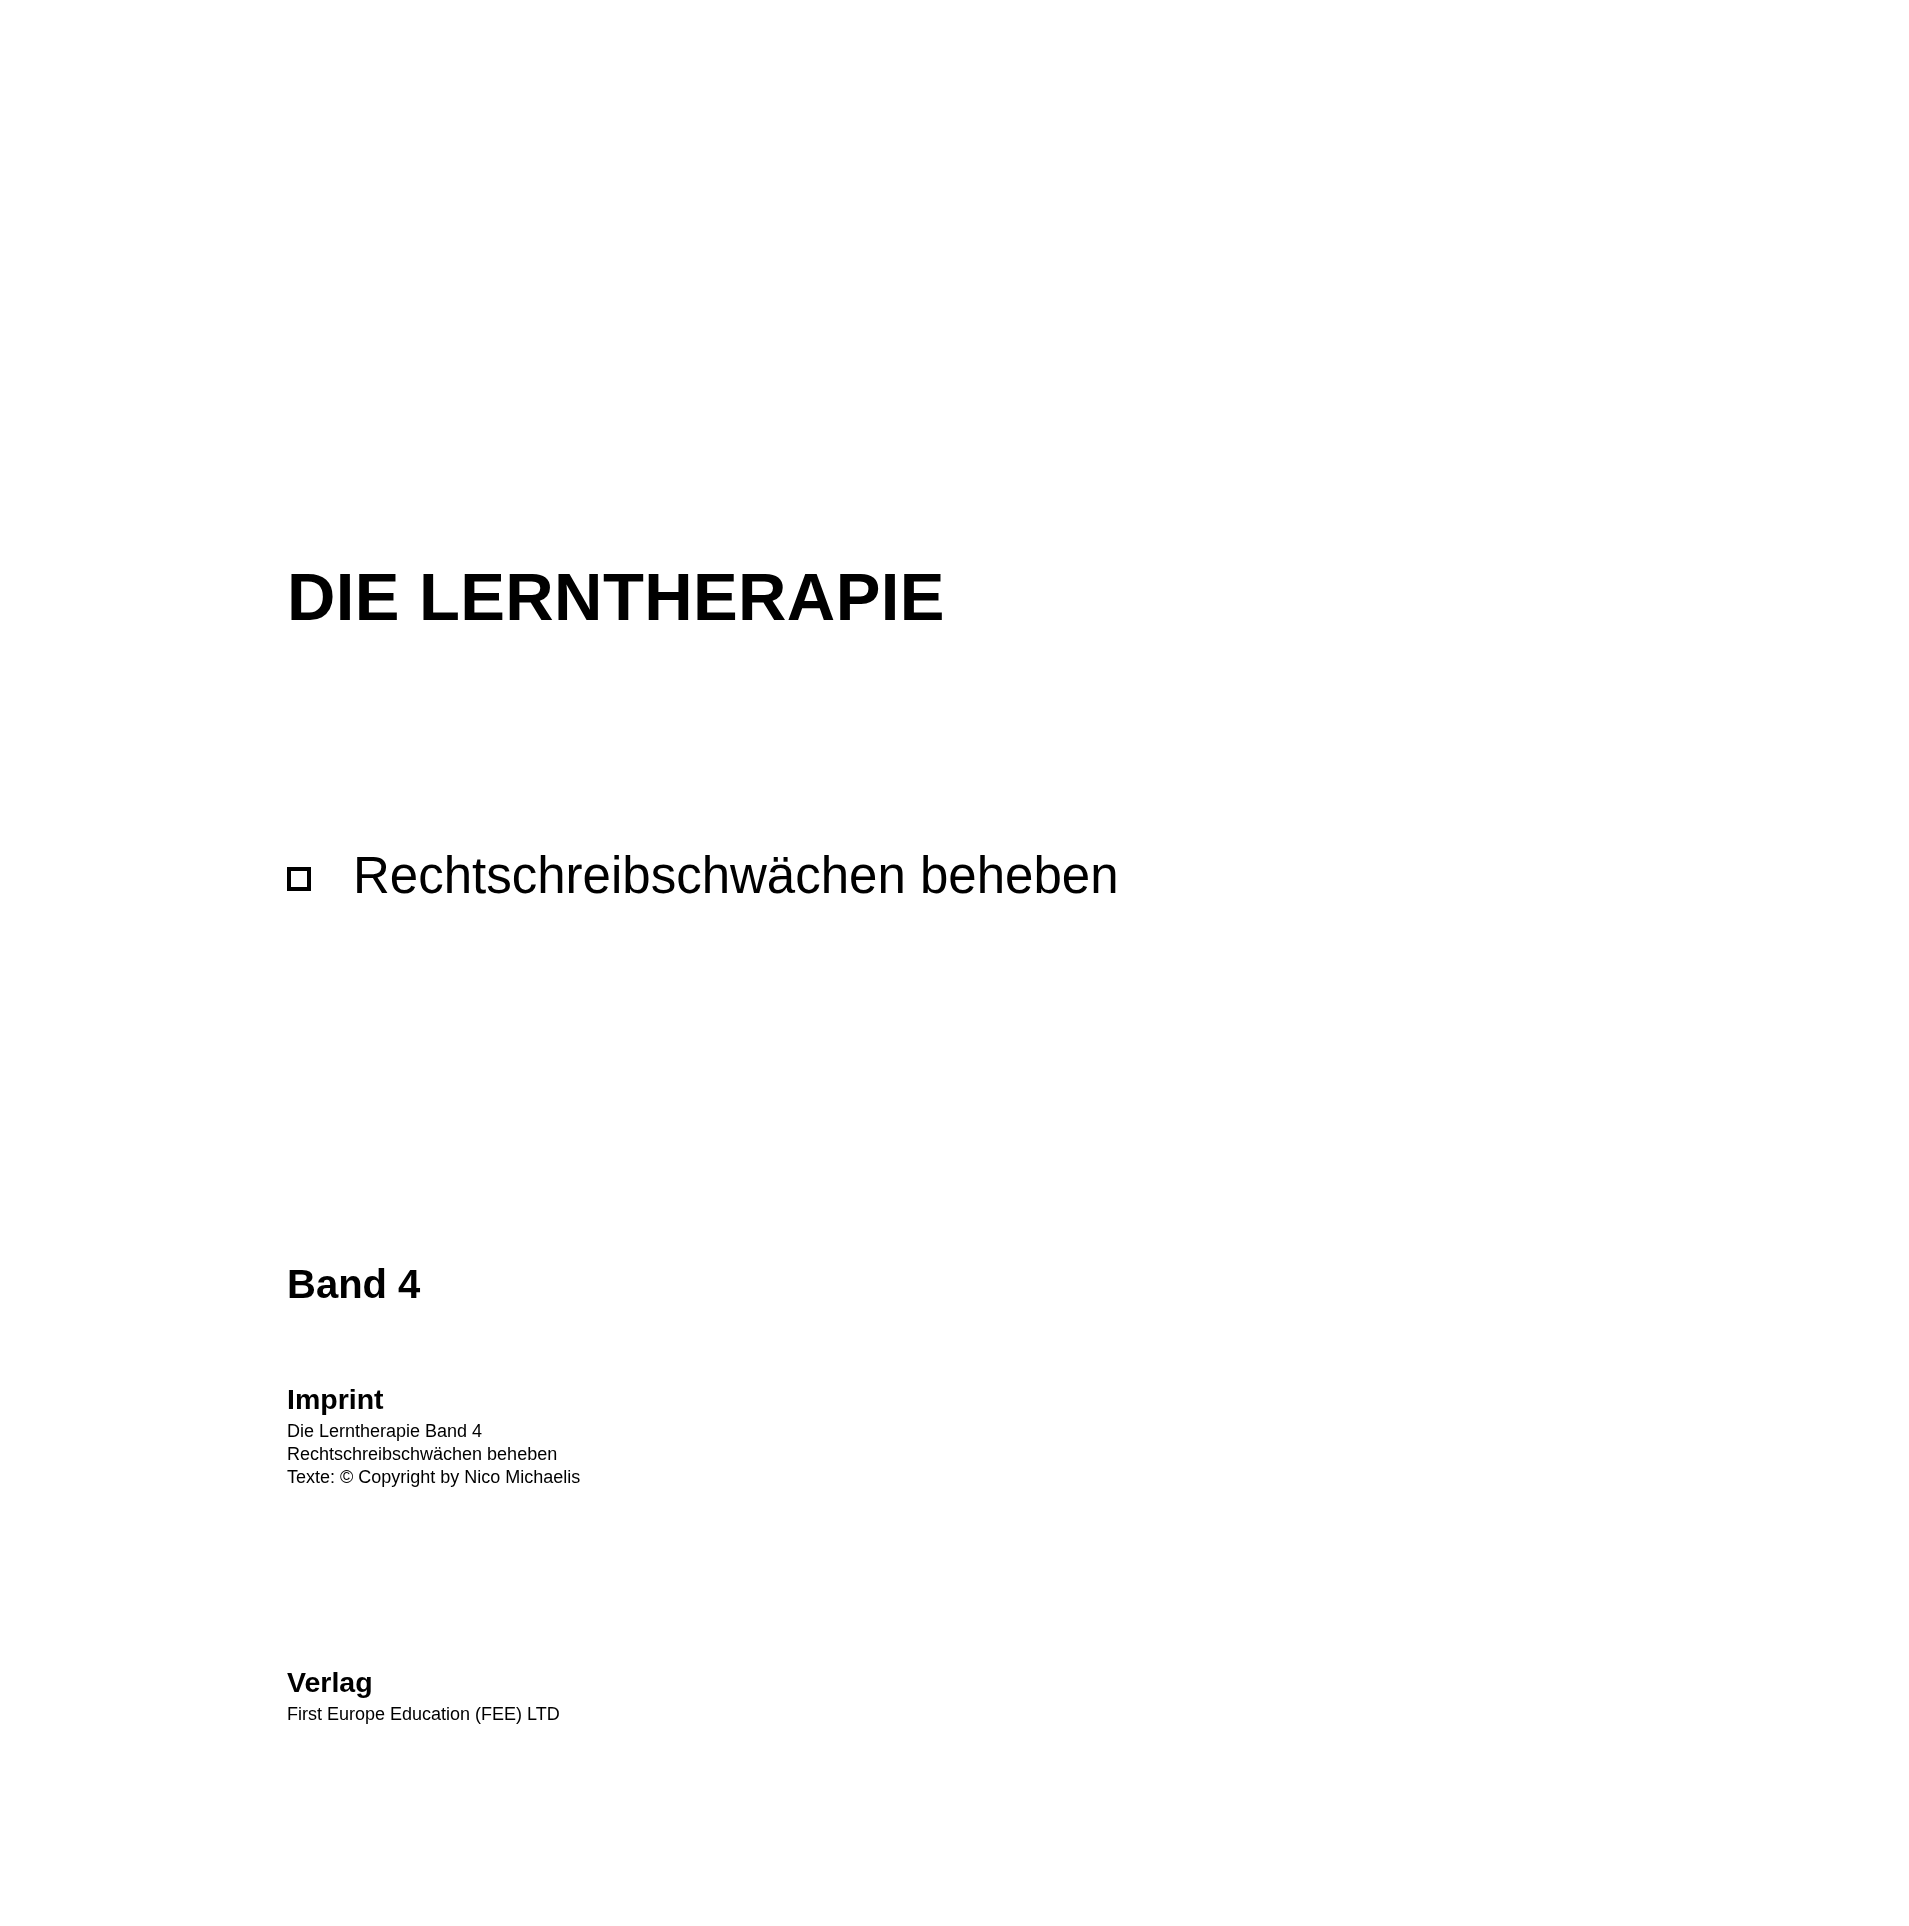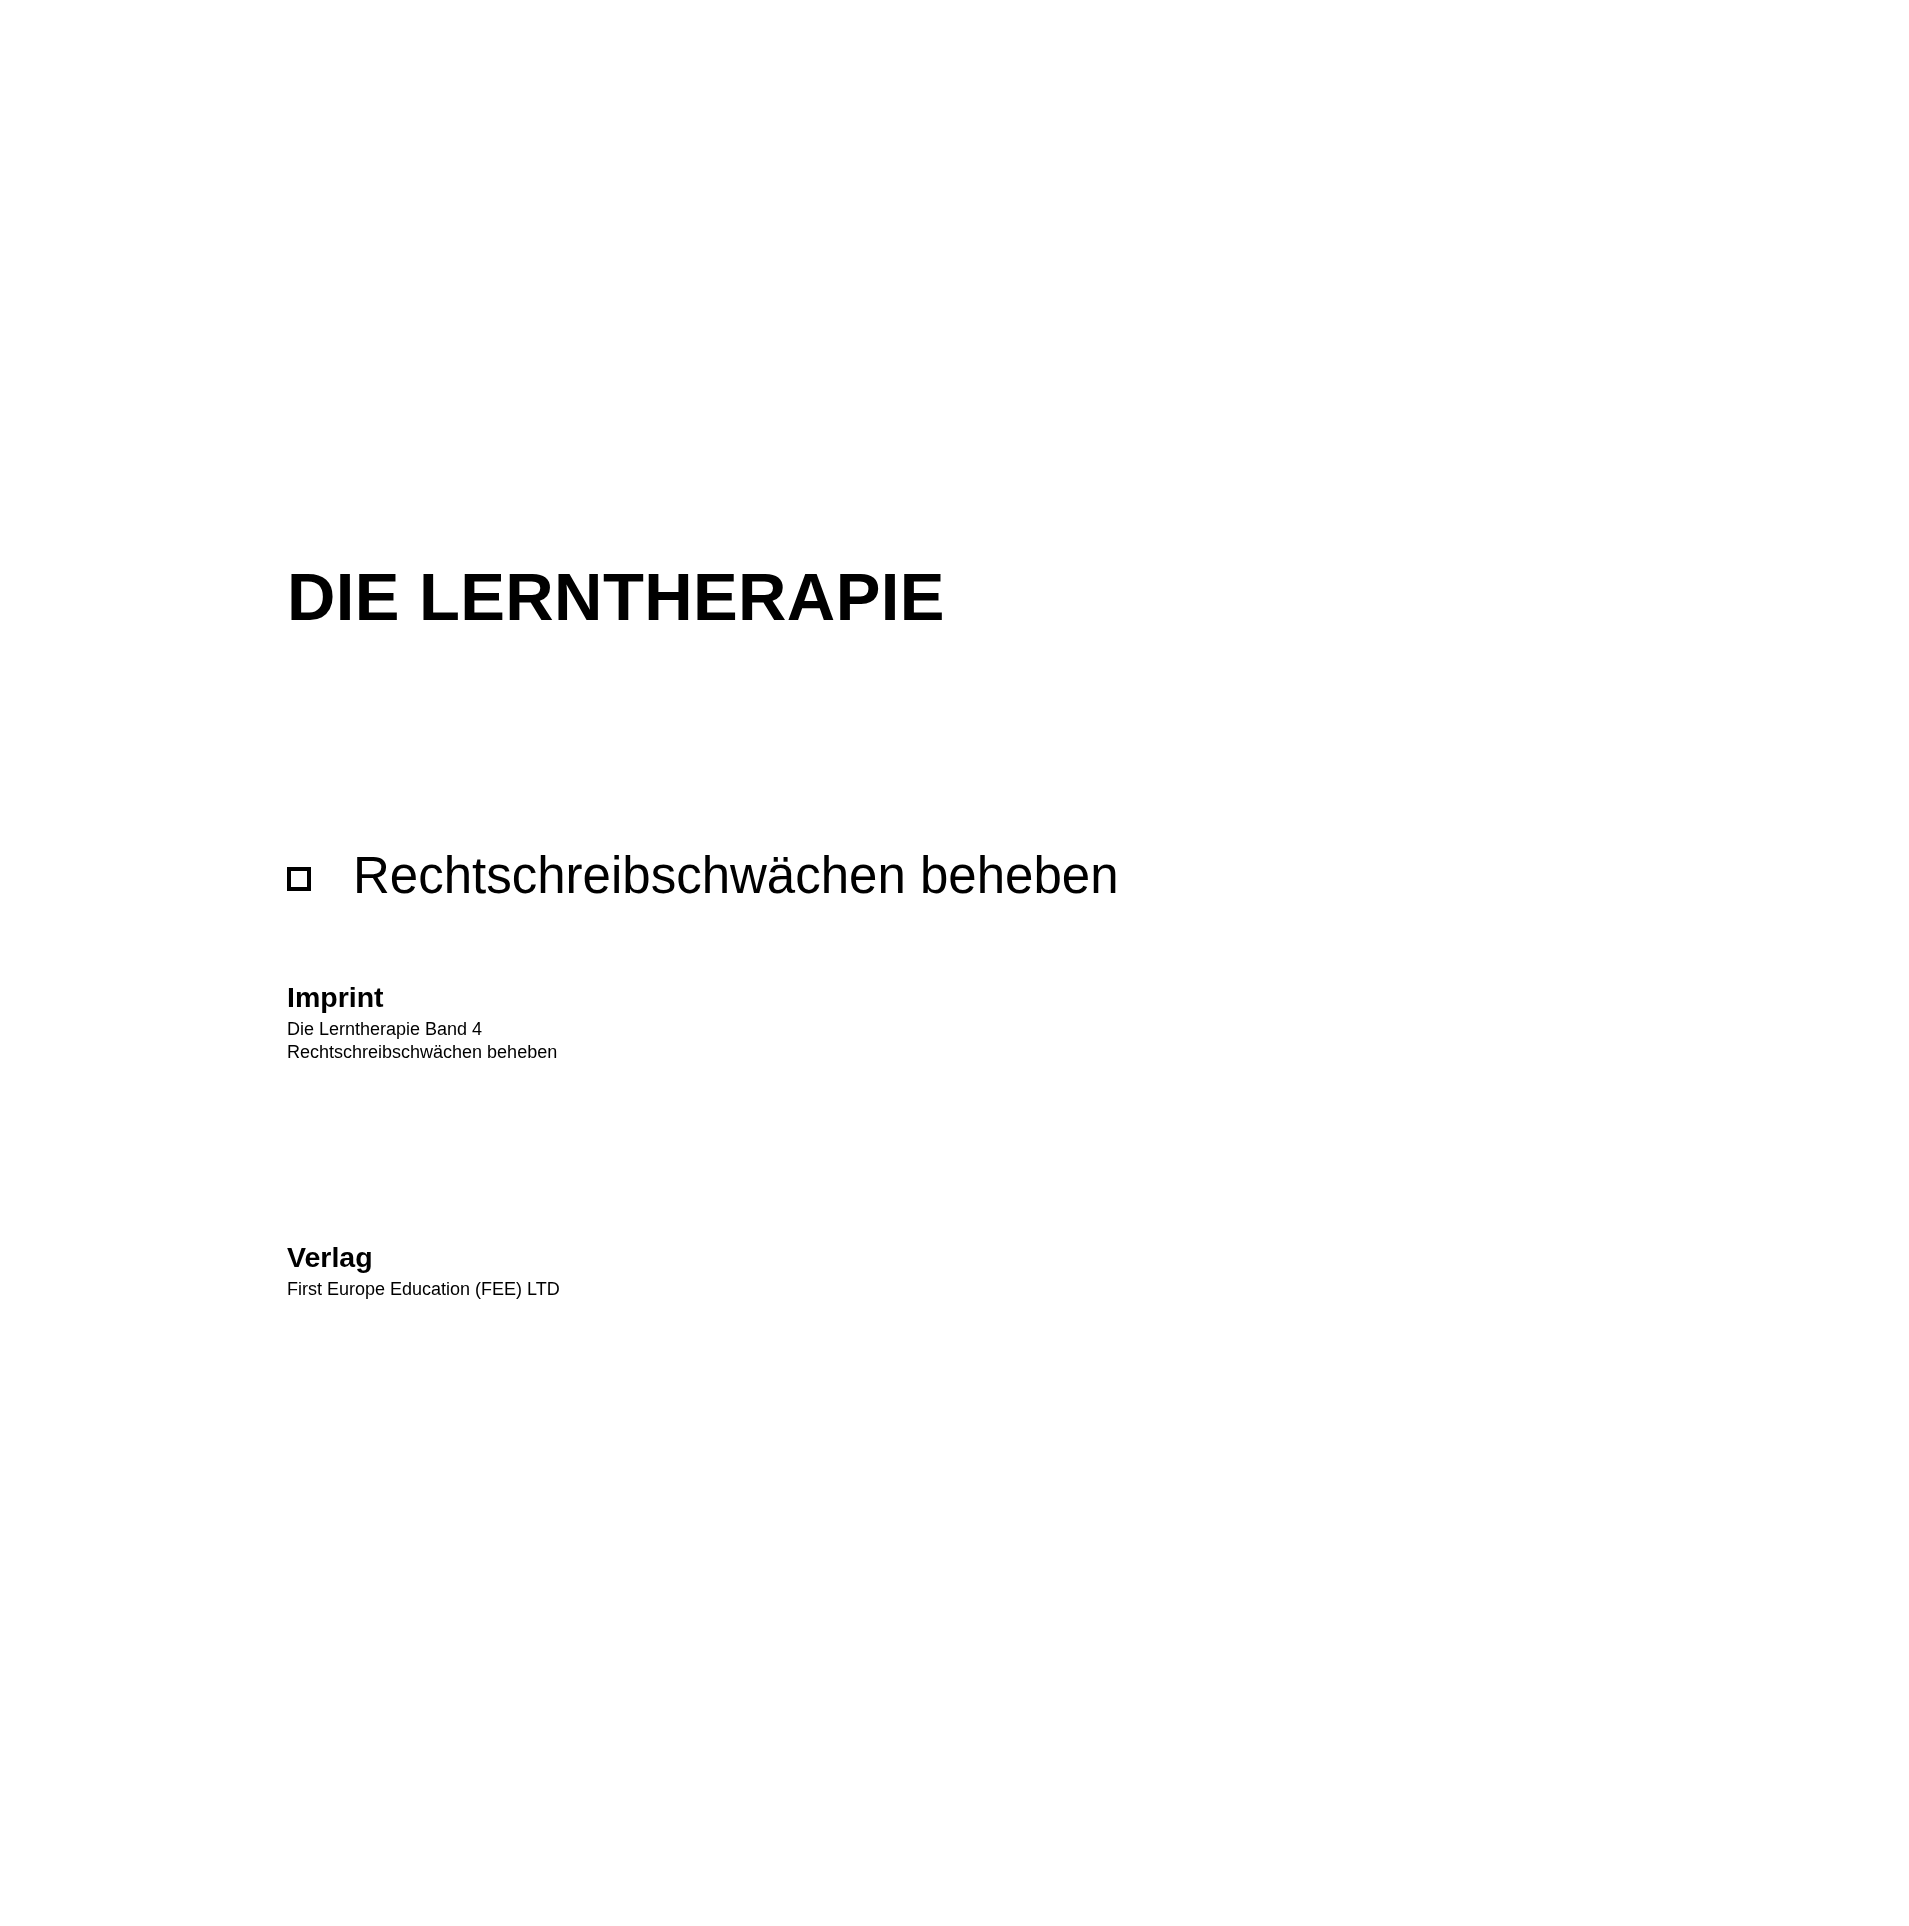--- a/index.html
+++ b/index.html
@@ -90,25 +90,27 @@
 <div class="page">
   <div class="content">
 
     <h1 class="doc-title">DIE LERNTHERAPIE</h1>
 
     <div class="subtitle-row">
       <span class="bullet-box"></span>
       <span class="subtitle-text">Rechtschreibschwächen beheben</span>
     </div>
 
+    <div class="band">Band 4</div>
 
     <div class="block">
       <div class="block-heading">Imprint</div>
       <div class="block-line">Die Lerntherapie Band 4</div>
       <div class="block-line">Rechtschreibschwächen beheben</div>
+      <div class="block-line">Texte: © Copyright by Nico Michaelis</div>
     </div>
 
     <div class="block tight">
       <div class="block-heading">Verlag</div>
       <div class="block-line">First Europe Education (FEE) LTD</div>
 
     </div>
 
   </div>
 </div>

